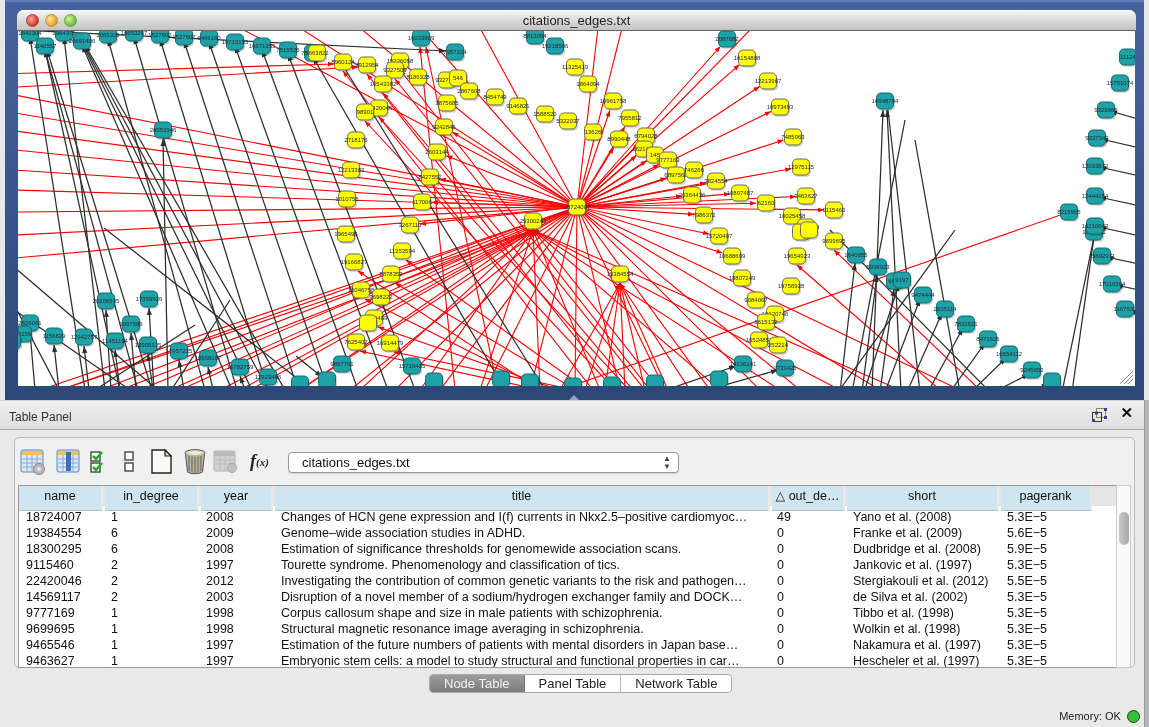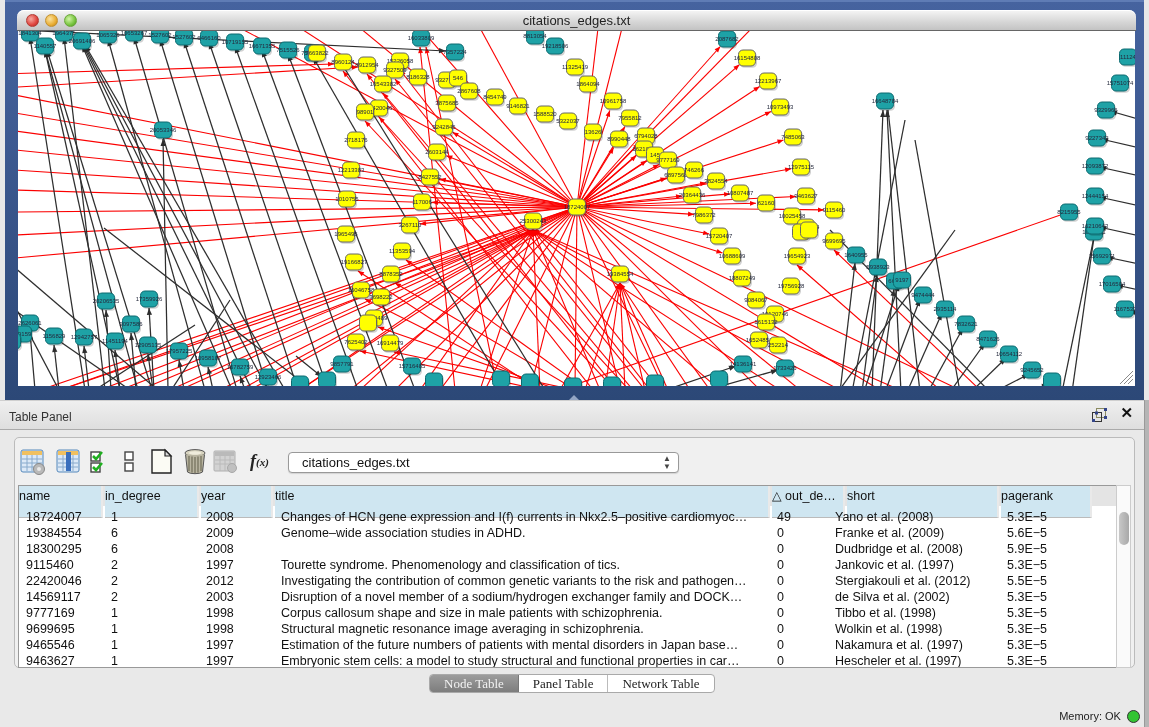--- a/index.html
+++ b/index.html
@@ -20,35 +20,35 @@
 #innerbox { position:absolute; left:14px; top:437px; width:1121px; height:231px;
   background:#f0f0f0; border:1px solid #bbb; border-radius:5px; }
 #toolbar { position:absolute; left:0; top:9px; width:100%; height:31px; }
 #dropdown { position:absolute; left:273px; top:5px; width:391px; height:21px;
   background:#fff; border:1px solid #999; border-radius:4px; font-size:13px;
   color:#111; line-height:19px; padding-left:13px; box-shadow:0 1px 1px rgba(0,0,0,.12); }
 #dropdown .spin { position:absolute; right:7px; top:2px; font-size:8px; color:#444; line-height:8px; }
 #tablewrap { position:absolute; left:3px; top:47px; width:1100px; height:183px;
   background:#fff; border:1px solid #999; border-right:1px solid #ccc; overflow:hidden; }
 #thead { position:absolute; left:0; top:0; width:100%; height:20px; background:#e4e4e4; }
-#thead span { position:absolute; top:0; height:32px; background:#cfe6f1;
-  border-right:2px solid #e9e9e9; border-bottom:1px solid #bbb; text-align:left;
+#thead span { position:absolute; top:0; height:25px; background:#cfe6f1;
+  border-right:2px solid #e9e9e9; border-bottom:1px solid #bbb; text-align:center;
   font-size:12.5px; color:#111; line-height:20px; }
 #tbody { position:absolute; left:0; top:23px; width:100%; }
 .tr { position:relative; height:16px; font-size:12.5px; color:#111; white-space:nowrap; }
 .tr span { position:absolute; top:0; line-height:16px; }
 .c0 { left:7px; } .c1 { left:92px; } .c2 { left:187px; } .c3 { left:262px; }
-.c4 { left:758px; } .c5 { left:816px;text-align:right; } .c6 { left:988px; }
+.c4 { left:758px; } .c5 { left:834px;text-align:right; } .c6 { left:988px; }
 #vscroll { position:absolute; right:3px; top:47px; width:15px; height:183px;
   background:#fafafa; border:1px solid #ccc; }
 #vscroll .thumb { position:absolute; left:2px; top:26px; width:10px; height:33px;
   background:linear-gradient(90deg,#c8c8c8,#a8a8a8); border-radius:5px; }
 #segctl { position:absolute; left:429px; top:674px; height:19px; display:flex;
   border:1px solid #a9a9a9; border-radius:4px; overflow:hidden; background:#fff;
-  font-size:13px;font-family:Liberation Serif, serif; }
+  font-size:13px; }
 #segctl div { padding:0 14px; line-height:18px; color:#222; border-right:1px solid #bbb; }
 #segctl div.sel { background:linear-gradient(#9c9c9c,#7d7d7d); color:#f2f2f2; border-right:1px solid #777; }
 #memory { position:absolute; right:9px; top:710px; font-size:11px; color:#222; }
 #rightstrip { position:absolute; right:0px; top:400px; width:5px; height:327px; background:#b5b5b5; border-left:1px solid #999; }
 </style></head>
 <body>
 <svg width="1149" height="400" viewBox="0 0 1149 400" style="position:absolute;left:0;top:0">
 <defs>
       <clipPath id="cv">
         <rect x="18" y="31" width="1117" height="355"></rect>
@@ -906,20 +906,21 @@
           <span class="c2">2009</span>
           <span class="c3">Genome–wide association studies in ADHD.</span>
           <span class="c4">0</span>
           <span class="c5">Franke et al. (2009)</span>
           <span class="c6">5.6E−5</span>
         </div>
 <div class="tr">
           <span class="c0">18300295</span>
           <span class="c1">6</span>
           <span class="c2">2008</span>
+          <span class="c3">Estimation of significance thresholds for genomewide association scans.</span>
           <span class="c4">0</span>
           <span class="c5">Dudbridge et al. (2008)</span>
           <span class="c6">5.9E−5</span>
         </div>
 <div class="tr">
           <span class="c0">9115460</span>
           <span class="c1">2</span>
           <span class="c2">1997</span>
           <span class="c3">Tourette syndrome. Phenomenology and classification of tics.</span>
           <span class="c4">0</span>

